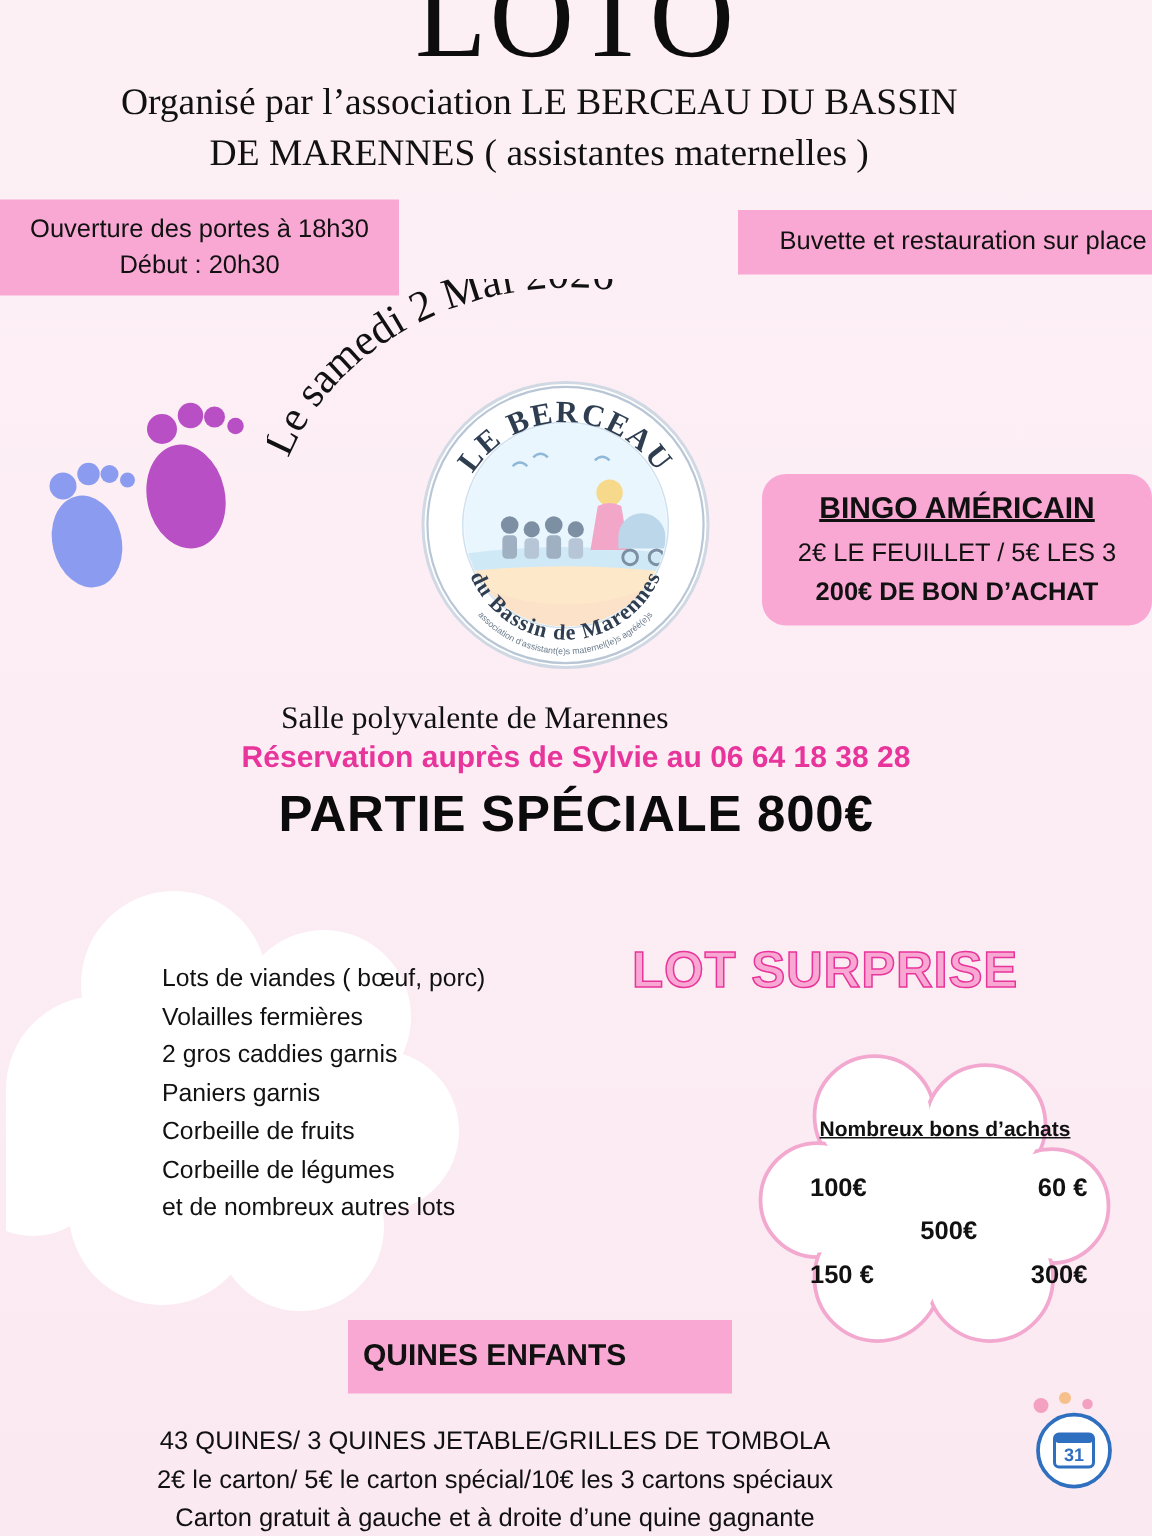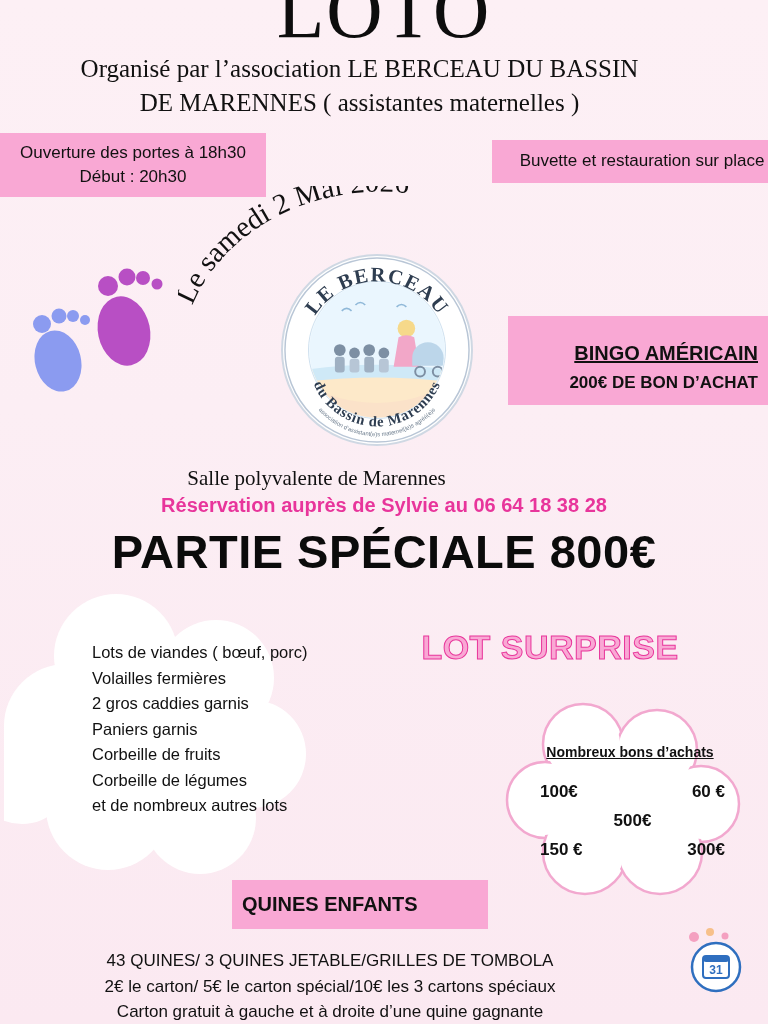--- a/index.html
+++ b/index.html
@@ -46,24 +46,25 @@
     font-size: 17px; color: #111; line-height: 1.4;
     font-family: "Liberation Sans", sans-serif;
   }
   .box-buvette {
     position: absolute; left: 492px; top: 140px; width: 300px; padding: 10px 12px;
     background: #f9a8d4;
     text-align: center;
     font-size: 17px; color: #111; line-height: 1.35;
   }
   .box-bingo {
-    position: absolute; left: 508px; top: 316px; width: 260px; padding: 26px 10px 12px;
+    position: absolute; left: 508px; top: 316px; width: 260px; padding: 12px 10px 12px;
     background: #f9a8d4;
-    text-align: right;
+    text-align: center;
     color: #111;
+    border-radius: 16px;
   }
   .box-bingo .bingo-title {
     font-size: 20px; font-weight: bold; text-decoration: underline; display: block; margin-bottom: 8px;
   }
   .box-bingo .bingo-l1 { font-size: 17px; display: block; margin-bottom: 6px; }
   .box-bingo .bingo-l2 { font-size: 17px; font-weight: bold; display: block; }
 
   
   .date-arc {
     position: absolute; left: 178px; top: 186px; width: 400px; height: 140px;
@@ -91,31 +92,31 @@
   .salle {
     position: absolute; left: 0; top: 466px; width: 633px; text-align: center;
     font-family: "Liberation Serif", serif; font-size: 21px; color: #111;
   }
   .reservation {
     position: absolute; left: 0; top: 494px; width: 768px; text-align: center;
     font-size: 20px; font-weight: bold; color: #e8359b;
   }
   .partie {
     position: absolute; left: 0; top: 524px; width: 768px; text-align: center;
-    font-size: 47px; font-weight: bold; color: #0b0b0b;
+    font-size: 34px; font-weight: bold; color: #0b0b0b;
     letter-spacing: 0.5px;
   }
 
   
   .cloud-lots { position: absolute; left: 4px; top: 586px; width: 360px; height: 290px; }
   .lots-text {
     position: absolute; left: 92px; top: 640px; width: 270px;
     font-size: 16.5px; color: #111; line-height: 1.55;
   }
-  .lots-text div { white-space: nowrap; }
+  .lots-text div { white-space: nowrap; margin-left: 16px; }
 
   
   .lot-surprise {
     position: absolute; left: 385px; top: 628px; width: 330px; text-align: center;
     font-size: 34px; font-weight: bold; color: #f9a8d4;
     -webkit-text-stroke: 1px #e8359b;
     letter-spacing: 0.5px;
   }
 
   
@@ -239,20 +240,21 @@
         <textPath href="#botArc" startOffset="50%" text-anchor="middle">du Bassin de Marennes</textPath>
       </text>
       <text font-family="Liberation Sans, sans-serif" font-size="6" fill="#6b7b8c">
         <textPath href="#botArc2" startOffset="50%" text-anchor="middle">association d’assistant(e)s maternel(le)s agréé(e)s</textPath>
       </text>
     </svg>
   </div>
 
   <div class="box-bingo">
     <span class="bingo-title">BINGO AMÉRICAIN</span>
+    <span class="bingo-l1">2€ LE FEUILLET  / 5€ LES 3</span>
     <span class="bingo-l2">200€ DE BON D’ACHAT</span>
   </div>
 
   <div class="salle">Salle polyvalente de Marennes</div>
   <div class="reservation">Réservation auprès de Sylvie au 06 64 18 38 28</div>
   <div class="partie">PARTIE SPÉCIALE 800€</div>
 
   <svg class="cloud-lots" viewBox="0 0 360 290">
     <g fill="#ffffff">
       <circle cx="112" cy="70" r="62"></circle>

